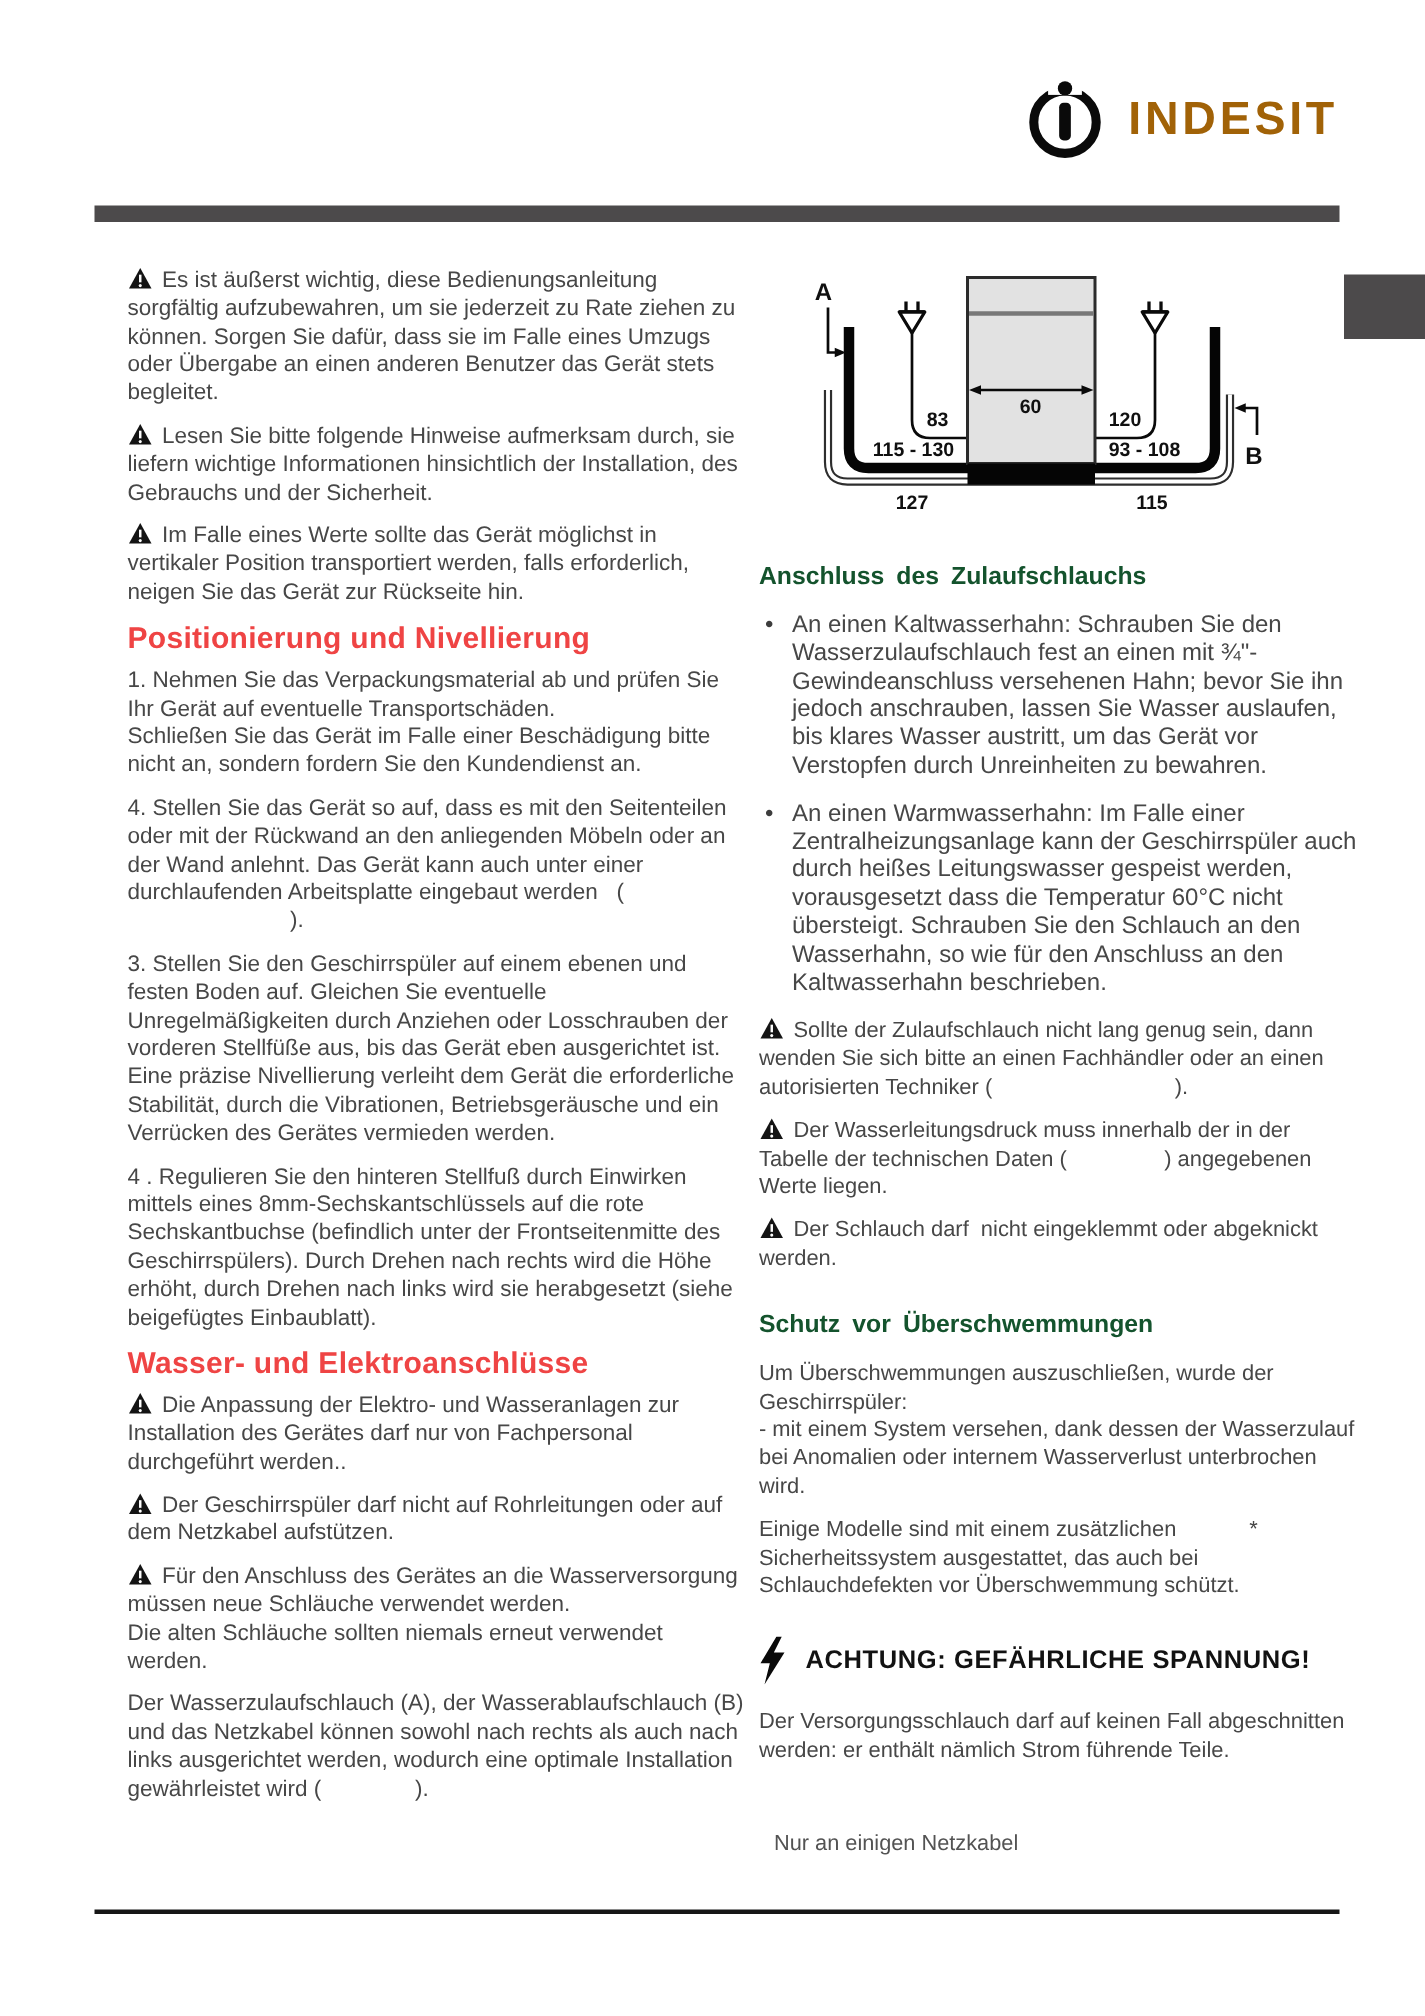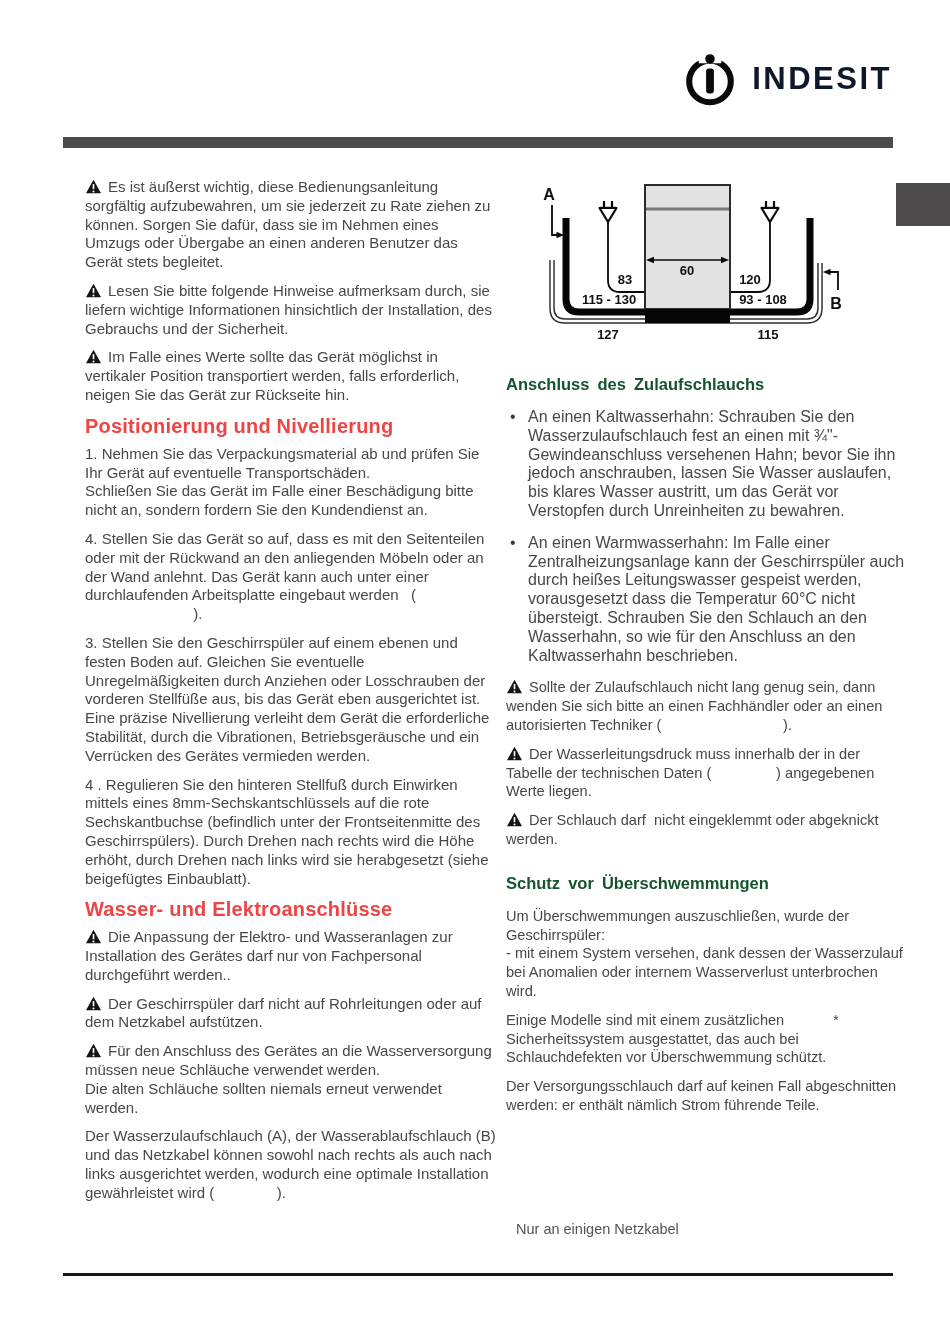--- a/index.html
+++ b/index.html
@@ -6,21 +6,21 @@
   body{
     width:950px;height:1344px;background:#ffffff;overflow:hidden;position:relative;
     font-family:"Liberation Sans","DejaVu Sans",sans-serif;color:#474747;
     -webkit-font-smoothing:antialiased;
   }
   .rule-top{position:absolute;left:63px;top:137px;width:830px;height:11px;background:#4c4a4b;}
   .side-tab{position:absolute;left:896px;top:183px;width:54px;height:43px;background:#4c4a4b;}
   .rule-bottom{position:absolute;left:63px;top:1273px;width:830px;height:3px;background:#161616;}
 
   .logo{position:absolute;top:50px;right:58px;display:flex;align-items:center;gap:10px;}
-  .logo-text{font-size:31px;font-weight:700;letter-spacing:2.5px;color:#0f172a;line-height:1;}
+  .logo-text{font-size:31px;font-weight:700;letter-spacing:2.5px;color:#a16207;line-height:1;}
 
   .col-left{position:absolute;left:85px;top:178px;width:412px;}
   .col-right{position:absolute;left:506px;top:172px;width:402px;}
 
   p.body{font-size:15px;line-height:18.8px;margin:0 0 10px;white-space:pre-wrap;}
   .col-right p.body{font-size:14.6px;}
   .ptext{white-space:pre-wrap;}
 
   h2.sec{font-size:20px;color:#ef4444;margin:6px 0 8px;line-height:22px;letter-spacing:0.2px;font-weight:700;}
   h3.sub{font-size:16.5px;color:#14532d;margin:24px 0 14px;line-height:20px;word-spacing:3.5px;font-weight:700;}
@@ -56,21 +56,21 @@
 </div>
 
 <div class="rule-top"></div>
 <div class="side-tab"></div>
 
 <div class="col-left">
   <p class="body"><span class="wicon"><svg width="17" height="15" viewBox="0 0 24 22">
           <path d="M12 1 L23 21 L1 21 Z" fill="#141414"></path>
           <rect x="10.8" y="7.5" width="2.4" height="7.5" fill="#fff"></rect>
           <circle cx="12" cy="18.2" r="1.5" fill="#fff"></circle>
-        </svg></span><span class="ptext">Es ist äußerst wichtig, diese Bedienungsanleitung sorgfältig aufzubewahren, um sie jederzeit zu Rate ziehen zu können. Sorgen Sie dafür, dass sie im Nehmen eines Umzugs oder Übergabe an einen anderen Benutzer das Gerät stets begleitet.</span></p>
+        </svg></span><span class="ptext">Es ist äußerst wichtig, diese Bedienungsanleitung sorgfältig aufzubewahren, um sie jederzeit zu Rate ziehen zu können. Sorgen Sie dafür, dass sie im Falle eines Umzugs oder Übergabe an einen anderen Benutzer das Gerät stets begleitet.</span></p>
 
   <p class="body"><span class="wicon"><svg width="17" height="15" viewBox="0 0 24 22">
           <path d="M12 1 L23 21 L1 21 Z" fill="#141414"></path>
           <rect x="10.8" y="7.5" width="2.4" height="7.5" fill="#fff"></rect>
           <circle cx="12" cy="18.2" r="1.5" fill="#fff"></circle>
         </svg></span><span class="ptext">Lesen Sie bitte folgende Hinweise aufmerksam durch, sie liefern wichtige Informationen hinsichtlich der Installation, des Gebrauchs und der Sicherheit.</span></p>
 
   <p class="body"><span class="wicon"><svg width="17" height="15" viewBox="0 0 24 22">
           <path d="M12 1 L23 21 L1 21 Z" fill="#141414"></path>
           <rect x="10.8" y="7.5" width="2.4" height="7.5" fill="#fff"></rect>
@@ -186,18 +186,26 @@
           <circle cx="12" cy="18.2" r="1.5" fill="#fff"></circle>
         </svg></span><span class="ptext">Der Schlauch darf  nicht eingeklemmt oder abgeknickt werden.</span></p>
 
   <h3 class="sub">Schutz vor Überschwemmungen</h3>
 
   <p class="body">Um Überschwemmungen auszuschließen, wurde der Geschirrspüler:
 - mit einem System versehen, dank dessen der Wasserzulauf bei Anomalien oder internem Wasserverlust unterbrochen wird.</p>
   <p class="body">Einige Modelle sind mit einem zusätzlichen            *
 Sicherheitssystem ausgestattet, das auch bei Schlauchdefekten vor Überschwemmung schützt.</p>
 
+  <div class="danger-head">
+    <span class="bolt">
+      <svg width="18" height="32" viewBox="0 0 20 36">
+        <path d="M13,0 L1,20 L8,20 L4,36 L19,12 L11,12 L17,0 Z" fill="#0a0a0a"></path>
+      </svg>
+    </span>
+    <span class="danger-title">ACHTUNG: GEFÄHRLICHE SPANNUNG!</span>
+  </div>
 
   <p class="body">Der Versorgungsschlauch darf auf keinen Fall abgeschnitten werden: er enthält nämlich Strom führende Teile.</p>
 </div>
 
 <div class="footnote">Nur an einigen Netzkabel</div>
 <div class="rule-bottom"></div>
 
 </body></html>

